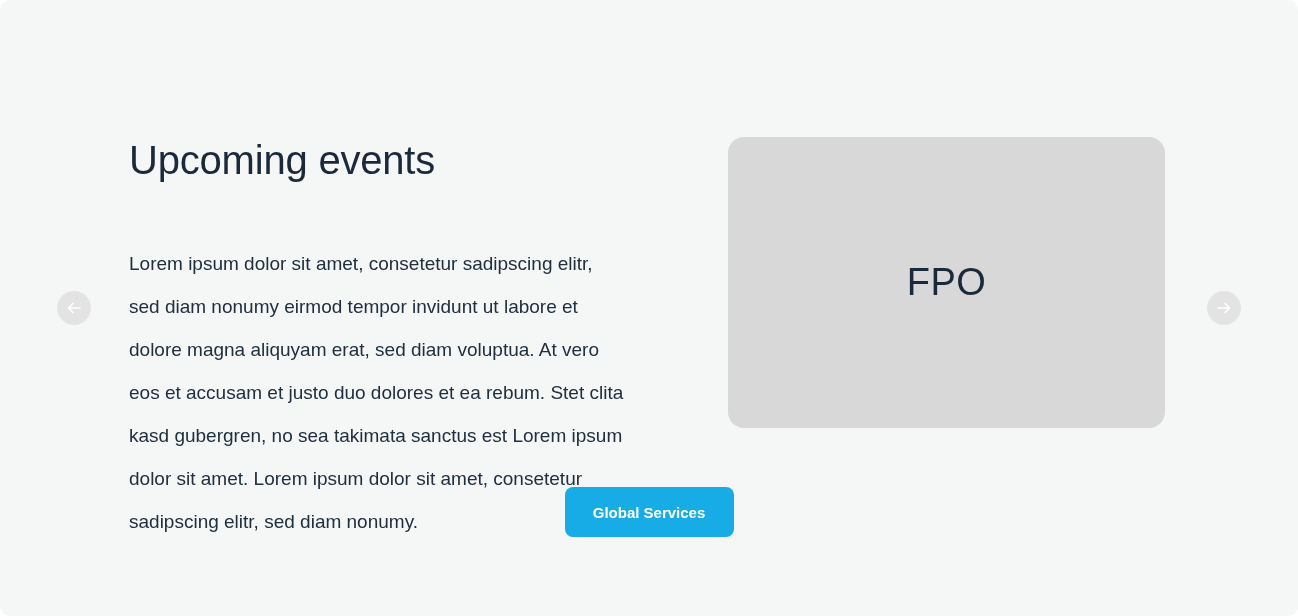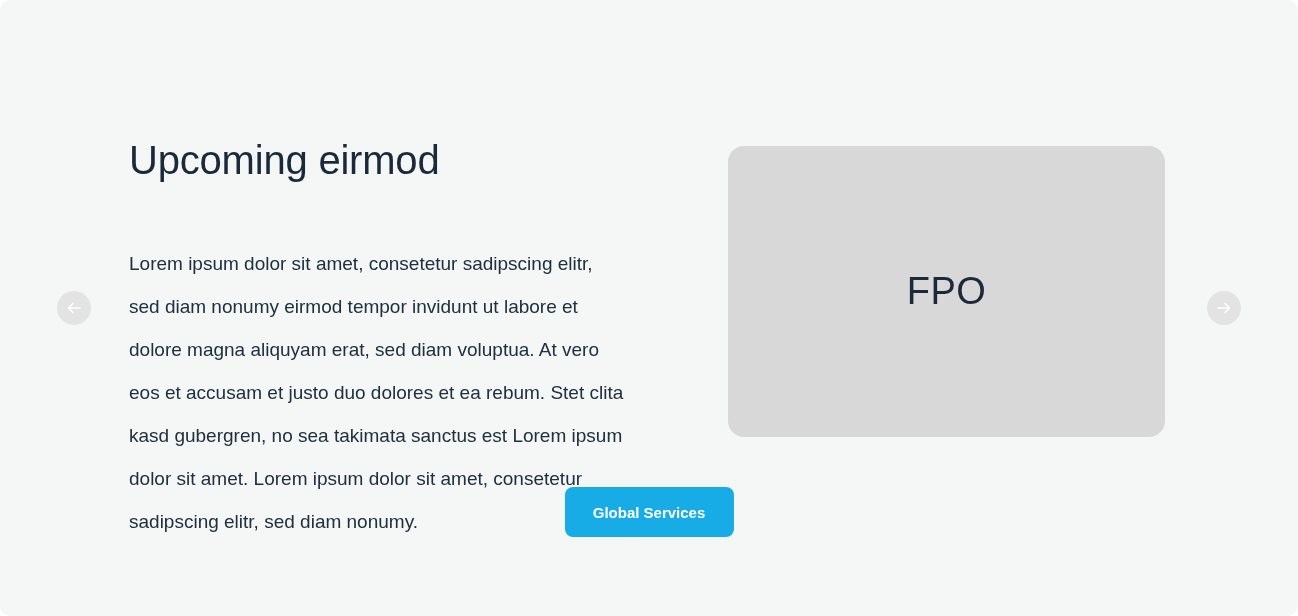--- a/index.html
+++ b/index.html
@@ -76,21 +76,21 @@
     font-size: 19px;
     line-height: 43px;
     color: #20303f;
     max-width: 496px;
   }
 
   
   .media-placeholder {
     position: absolute;
     left: 728px;
-    top: 146px;
+    top: 137px;
     width: 437px;
     height: 291px;
     background: #d8d8d8;
     border-radius: 16px;
     display: flex;
     align-items: center;
     justify-content: center;
   }
   .media-placeholder-label {
     font-size: 38px;
@@ -142,21 +142,21 @@
     <span>
       <svg width="18" height="18" viewBox="0 0 18 18" fill="none" aria-hidden="true">
         <path d="M3 9H14.5M14.5 9L10 4.5M14.5 9L10 13.5" stroke="#ffffff" stroke-width="1.6" stroke-linecap="round" stroke-linejoin="round"></path>
       </svg>
     </span>
   </button>
 
   <div class="slide-body">
 
     <div class="text-column">
-      <h1 class="slide-heading">Upcoming eirmod</h1>
+      <h1 class="slide-heading">Upcoming events</h1>
       <p class="slide-paragraph">Lorem ipsum dolor sit amet, consetetur sadipscing elitr, sed diam nonumy eirmod tempor invidunt ut labore et dolore magna aliquyam erat, sed diam voluptua. At vero eos et accusam et justo duo dolores et ea rebum. Stet clita kasd gubergren, no sea takimata sanctus est Lorem ipsum dolor sit amet. Lorem ipsum dolor sit amet, consetetur sadipscing elitr, sed diam nonumy.</p>
     </div>
 
     <div class="media-placeholder">
       <span class="media-placeholder-label">FPO</span>
     </div>
 
     <div class="cta-row">
       <button class="cta-button">Global Services</button>
     </div>

